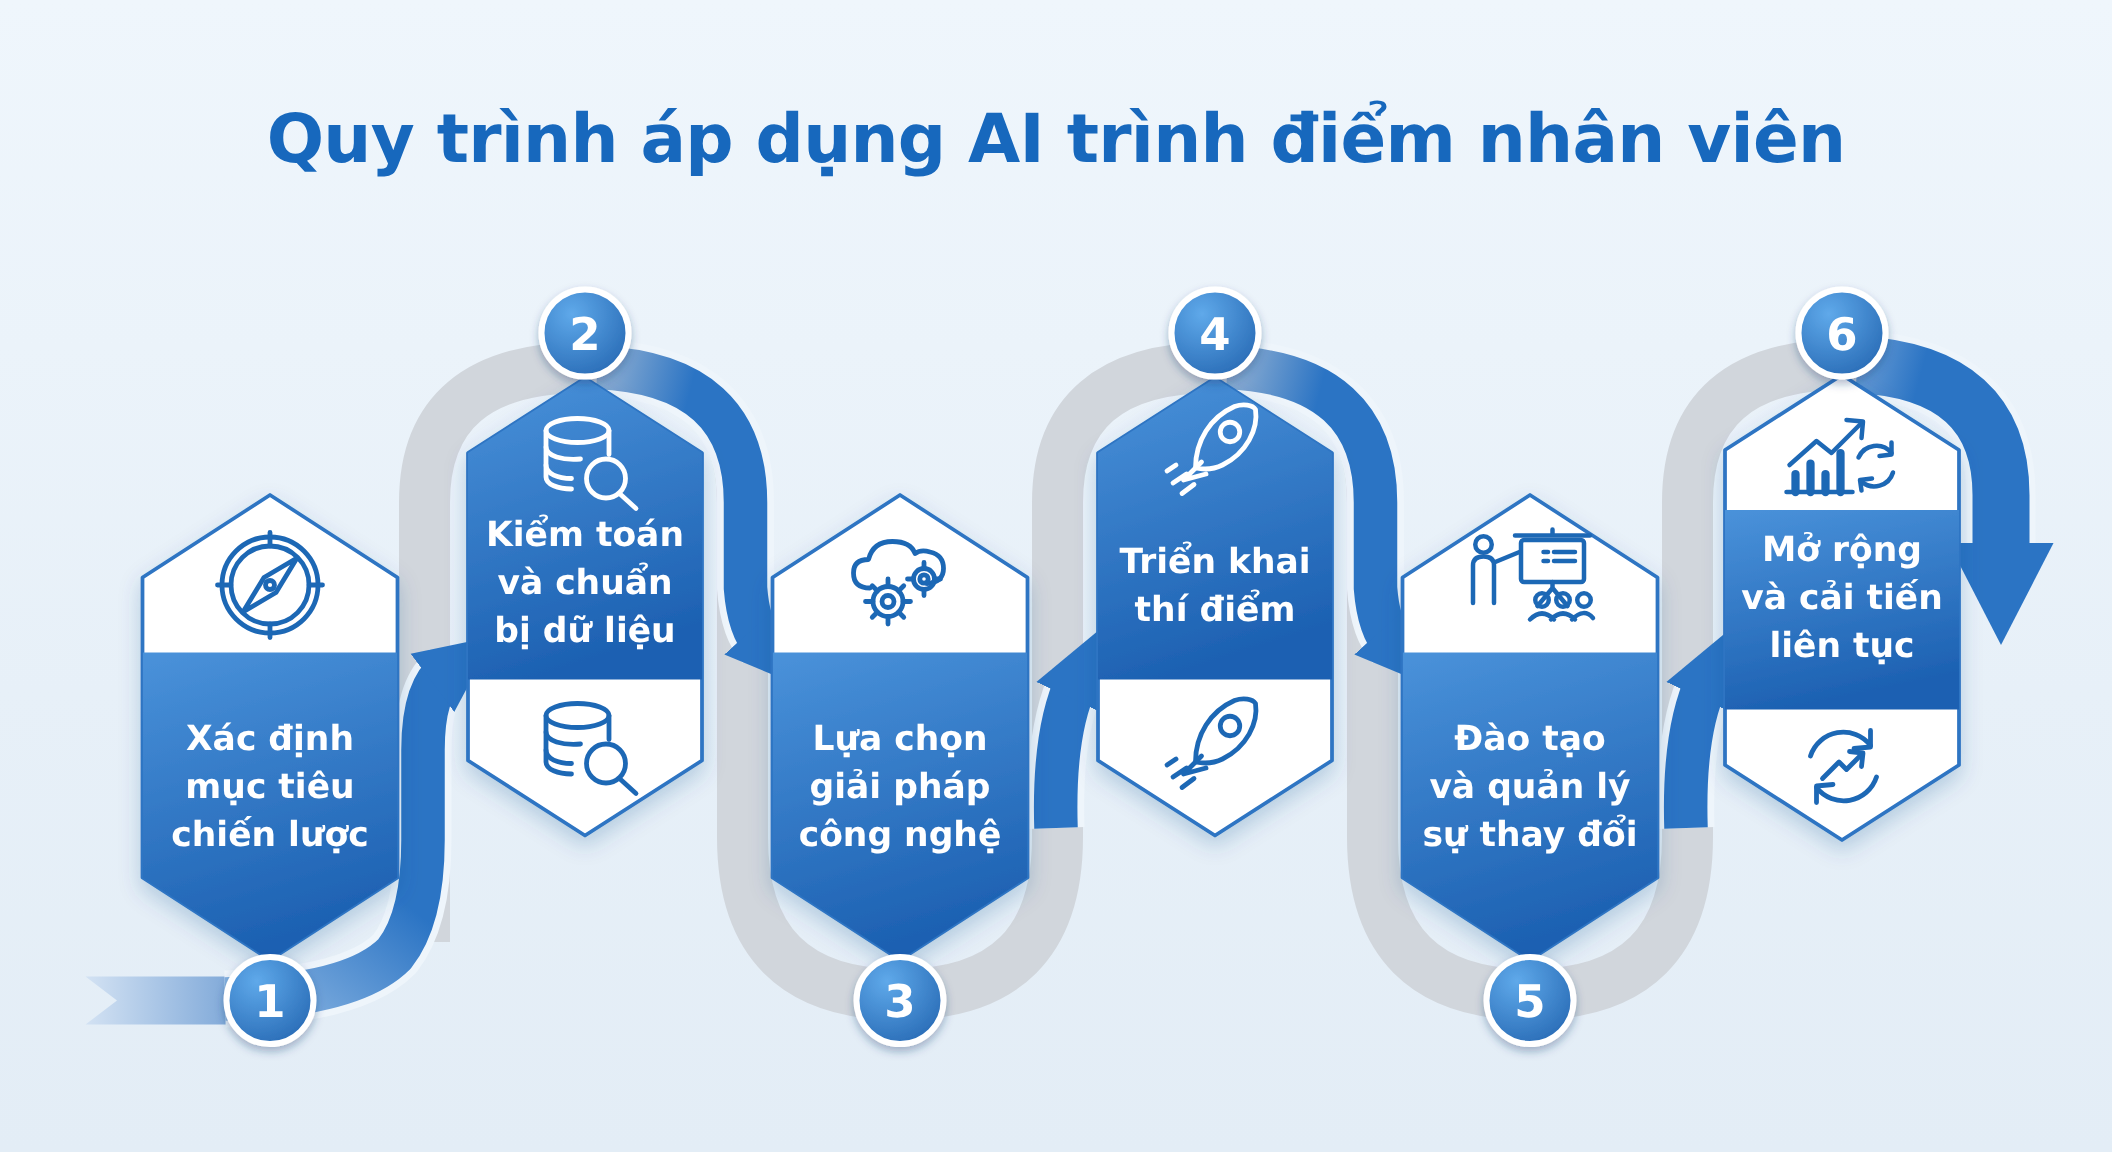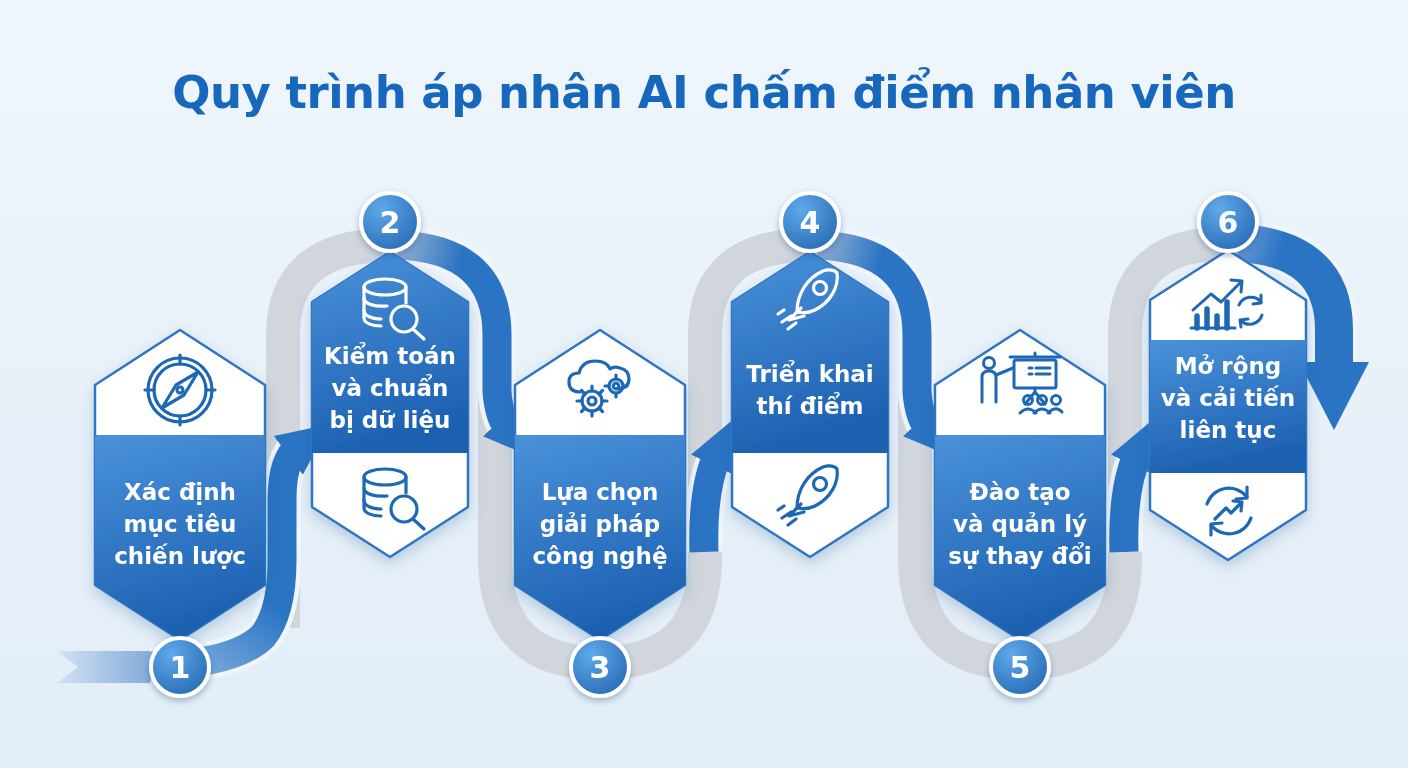--- a/index.html
+++ b/index.html
@@ -22,21 +22,21 @@
   text.badge-num{
     font-family:"DejaVu Sans","Liberation Sans",sans-serif;
     font-weight:700;font-size:30px;fill:#ffffff;
   }
   .ic{fill:none;stroke-linecap:round;stroke-linejoin:round;}
 </style>
 </head>
 <body>
 
 <div class="stage">
-  <h1 class="title">Quy trình áp nhân AI chấm điểm nhân viên</h1>
+  <h1 class="title">Quy trình áp dụng AI trình điểm nhân viên</h1>
 
   <svg class="scene" width="1408" height="768" viewBox="0 0 1408 768">
     <defs>
       <linearGradient id="cardGrad" x1="0" y1="0" x2="0.25" y2="1">
         <stop offset="0" stop-color="#4a92da"></stop>
         <stop offset="1" stop-color="#1d61b2"></stop>
       </linearGradient>
       <radialGradient id="badgeGrad" cx="0.35" cy="0.28" r="1">
         <stop offset="0" stop-color="#5fa9ea"></stop>
         <stop offset="1" stop-color="#1a5ba8"></stop>

